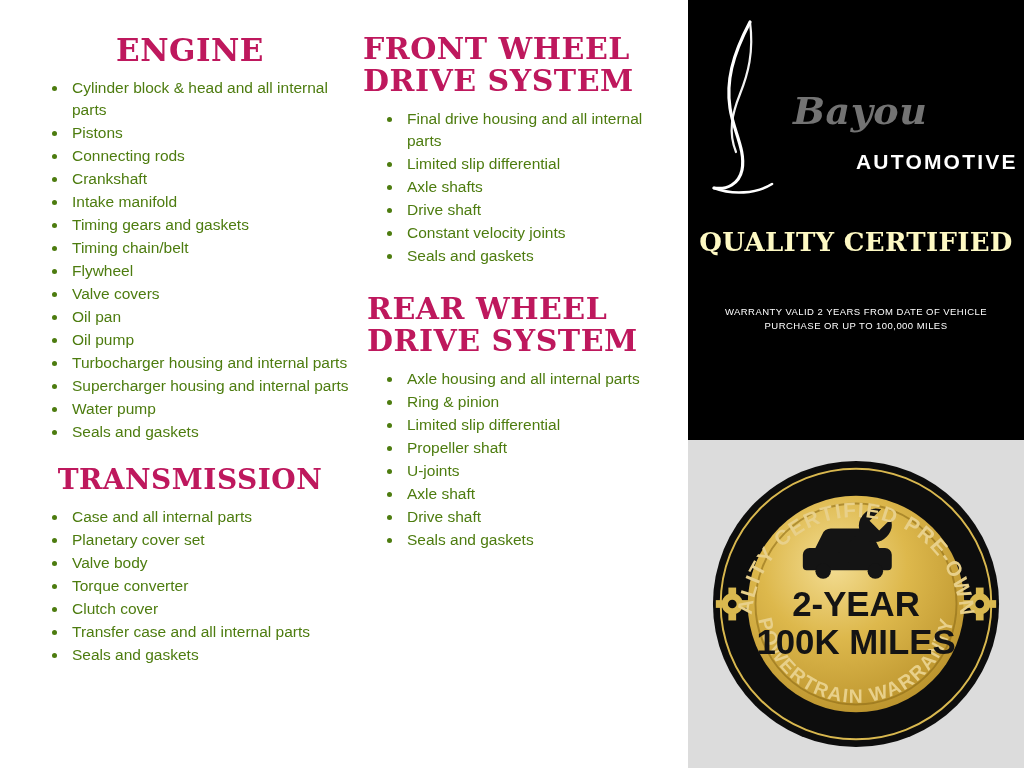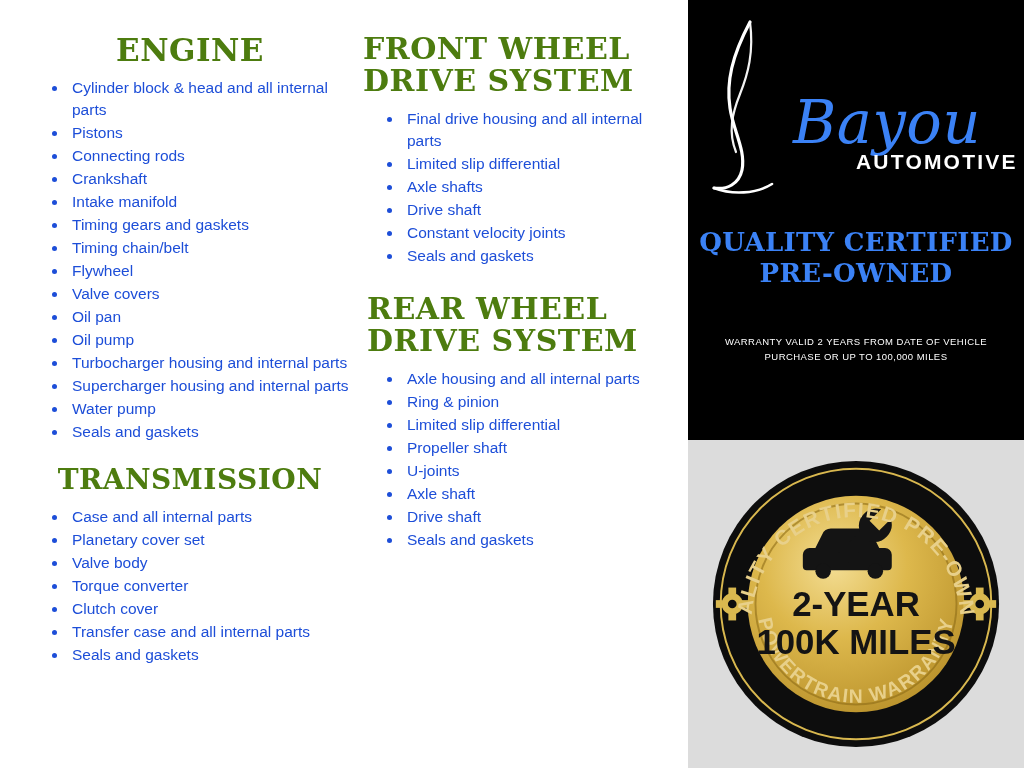--- a/index.html
+++ b/index.html
@@ -35,21 +35,21 @@
     left: 30px;
     width: 320px;
   }
   .col-mid {
     left: 355px;
     width: 290px;
   }
   .section-title {
     font-family: "DejaVu Serif", serif;
     font-weight: bold;
-    color: #4d7c0f;
+    color: #be185d;
     letter-spacing: 0.5px;
     line-height: 1.08;
     text-align: center;
     margin: 0;
   }
   .title-engine {
     font-size: 31px;
     margin-top: 34px;
   }
   .title-transmission {
@@ -64,21 +64,21 @@
   }
   .title-rwd {
     font-size: 30px;
     margin-top: 26px;
     text-align: left;
     padding-left: 12px;
   }
   ul.items {
     margin: 10px 0 0 0;
     padding-left: 38px;
-    color: #1d4ed8;
+    color: #4d7c0f;
     font-size: 15.5px;
     line-height: 1.42;
   }
   ul.items li {
     margin: 0 0 1px 0;
     padding-left: 4px;
   }
   .col-mid ul.items {
     padding-left: 48px;
   }
@@ -107,39 +107,39 @@
     position: absolute;
     left: 14px;
     top: 12px;
   }
   .logo-script {
     position: absolute;
     left: 105px;
     top: 88px;
     font-family: "DejaVu Serif", serif;
     font-style: italic;
-    font-weight: normal;
-    font-size: 59px;
-    color: #3b82f6;
+    font-weight: bold;
+    font-size: 38px;
+    color: #737373;
     letter-spacing: 0.5px;
   }
   .logo-sub {
     position: absolute;
     left: 168px;
     top: 150px;
     font-family: "Liberation Sans", sans-serif;
     font-weight: bold;
     font-size: 21px;
     letter-spacing: 2.2px;
     color: #ffffff;
   }
   .quality-line1, .quality-line2 {
     font-family: "DejaVu Serif", serif;
     font-weight: bold;
-    color: #3b82f6;
+    color: #fef9c3;
     text-align: center;
     font-size: 26px;
     letter-spacing: 0.3px;
     line-height: 1.1;
   }
   .quality-line1 { margin-top: 28px; }
   .quality-line2 { margin-top: 2px; }
   .warranty-note {
     margin: 48px 22px 0 22px;
     text-align: center;
@@ -236,21 +236,20 @@
         <svg class="logo-svg" width="120" height="190" viewBox="0 0 120 190">
           <path d="M48 10 C 30 44, 24 70, 28 96 C 31 118, 44 138, 40 158 C 37 172, 25 178, 12 176" fill="none" stroke="#ffffff" stroke-width="3.2" stroke-linecap="round"></path>
           <path d="M48 10 C 52 40, 46 62, 38 82 C 30 102, 26 120, 34 140" fill="none" stroke="#ffffff" stroke-width="2.2" stroke-linecap="round" opacity="0.95"></path>
           <path d="M12 176 C 30 183, 54 182, 70 172" fill="none" stroke="#ffffff" stroke-width="2.6" stroke-linecap="round"></path>
         </svg>
         <div class="logo-script">Bayou</div>
         <div class="logo-sub">AUTOMOTIVE</div>
       </div>
 
       <div class="quality-line1">QUALITY CERTIFIED</div>
-      <div class="quality-line2">PRE-OWNED</div>
 
       <div class="warranty-note">WARRANTY VALID 2 YEARS FROM DATE OF VEHICLE PURCHASE OR UP TO 100,000 MILES</div>
     </div>
 
     <div class="badge-panel">
       <svg class="badge" viewBox="0 0 300 300">
         <defs>
           <path id="arcTop" d="M 42 168 A 108 108 0 0 1 258 168"></path>
           <path id="arcBottom" d="M 48 150 A 102 102 0 0 0 252 150"></path>
           <radialGradient id="goldGrad" cx="40%" cy="32%" r="75%">

